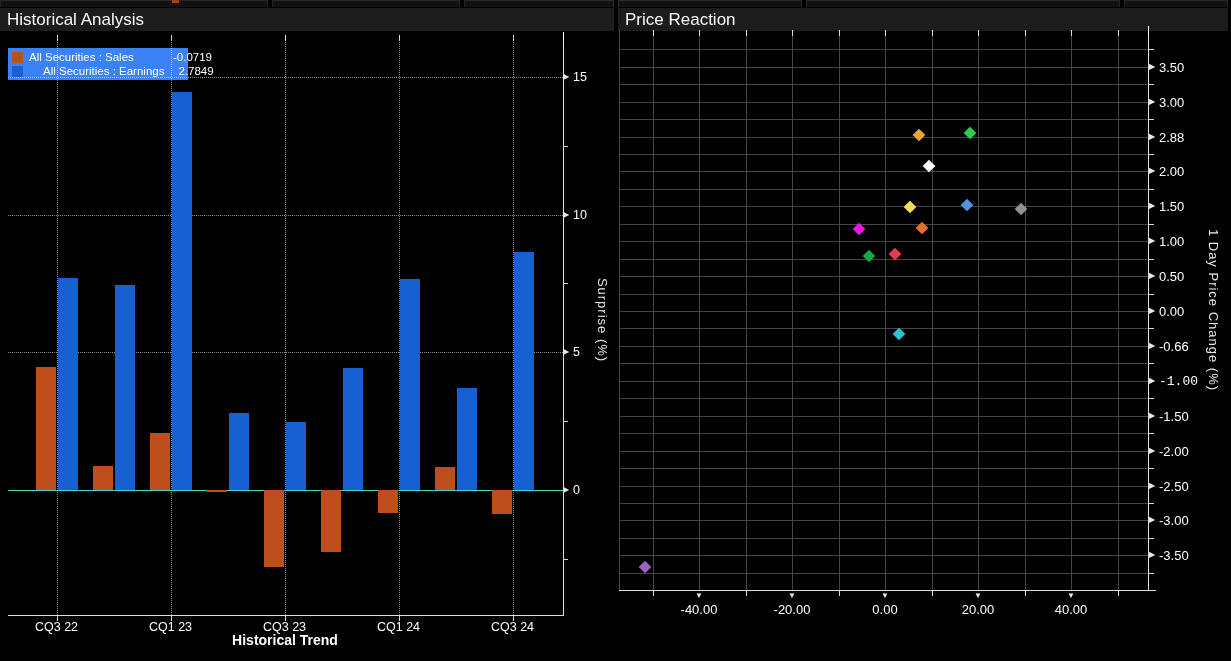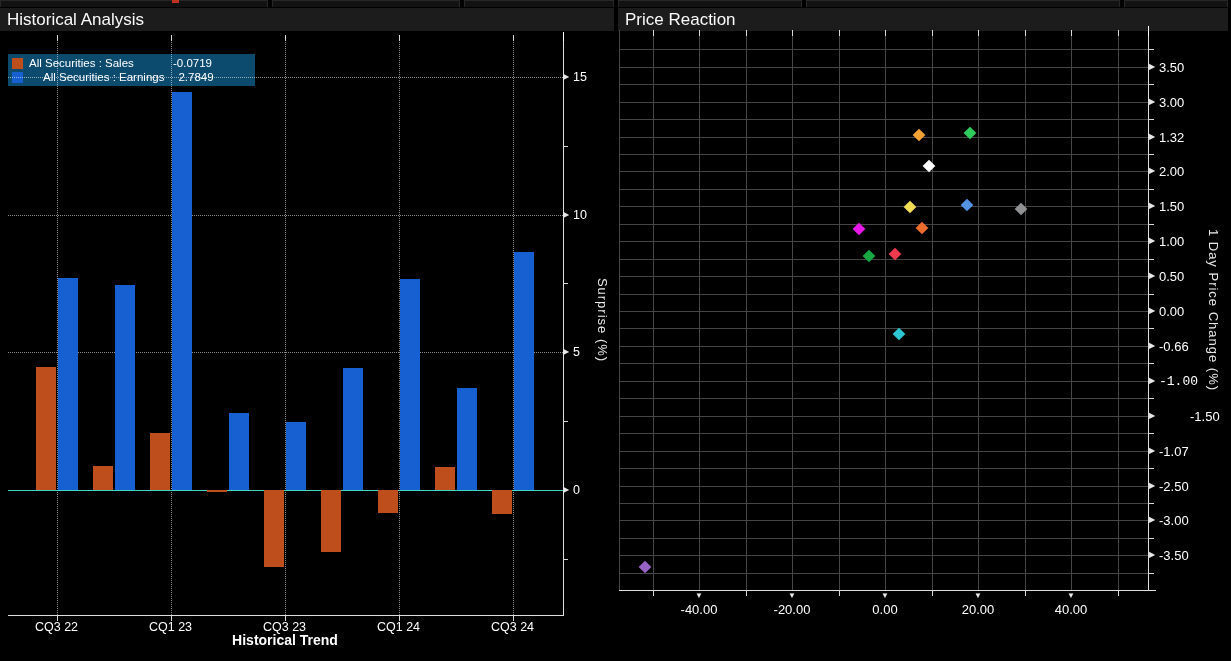--- a/index.html
+++ b/index.html
@@ -2,21 +2,21 @@
 <html><head>
 <meta charset="utf-8">
 <style>
   html,body{margin:0;padding:0;background:#000;}
   #canvas{position:relative;width:1231px;height:661px;background:#000;overflow:hidden;
           font-family:"Liberation Sans",sans-serif;color:#f0f0f0;}
   .abs{position:absolute;}
   .titlebar{position:absolute;height:23px;background:#1c1c1c;display:flex;align-items:center;}
   .titletext{font-size:17px;color:#fafafa;padding-left:7px;letter-spacing:0px;white-space:nowrap;}
   .chromeseg{position:absolute;top:0;height:7px;background:#121212;border:1px solid #272727;border-bottom:none;box-sizing:border-box;}
-  .legendbox{position:absolute;left:8px;top:54px;width:247px;height:32px;background:#0c4a6e;}
+  .legendbox{position:absolute;left:8px;top:48px;width:180px;height:32px;background:#3b82f6;}
   .legrow{position:absolute;left:0;width:210px;height:14px;display:flex;align-items:center;}
   .legswatch{width:11px;height:11px;margin-left:4px;flex:0 0 auto;}
   .leglabel{font-size:11.5px;color:#fff;margin-left:6px;white-space:pre;}
   .legvalue{font-size:11.5px;color:#fff;margin-left:auto;padding-right:6px;}
   .gridh{position:absolute;height:0;border-top:1px dotted rgba(255,255,255,0.55);}
   .gridv{position:absolute;width:0;border-left:1px dotted rgba(255,255,255,0.55);}
   .sgridh{position:absolute;height:1px;background:#454545;}
   .sgridv{position:absolute;width:1px;background:#454545;}
   .axisline{position:absolute;background:#dedede;}
   .tick{position:absolute;background:#d8d8d8;}
@@ -183,39 +183,39 @@
       <div class="tick" style="left: 563px; top: 32px; width: 1px; height: 9px; background: rgb(255, 255, 255);"></div>
     </div>
   <div class="abs" id="right-axes" style="left:0;top:0;width:1231px;height:661px;pointer-events:none;">
       <div class="axisline" style="left: 1148px; top: 30px; width: 1px; height: 560px;"></div>
       <div class="axisline" style="left: 619px; top: 590px; width: 537px; height: 1px;"></div>
       <div class="arrow" style="left: 1149px; top: 62.7px;">▶</div>
       <div class="ylab" style="left: 1159px; top: 66.7px; font-size: 13px;">3.50</div>
       <div class="arrow" style="left: 1149px; top: 97.6px;">▶</div>
       <div class="ylab" style="left: 1159px; top: 101.6px; font-size: 13px;">3.00</div>
       <div class="arrow" style="left: 1149px; top: 132.5px;">▶</div>
-      <div class="ylab" style="left: 1159px; top: 136.5px; font-size: 13px;">1.32</div>
+      <div class="ylab" style="left: 1159px; top: 136.5px; font-size: 13px;">2.88</div>
       <div class="arrow" style="left: 1149px; top: 167.4px;">▶</div>
       <div class="ylab" style="left: 1159px; top: 171.4px; font-size: 13px;">2.00</div>
       <div class="arrow" style="left: 1149px; top: 202.3px;">▶</div>
       <div class="ylab" style="left: 1159px; top: 206.3px; font-size: 13px;">1.50</div>
       <div class="arrow" style="left: 1149px; top: 237.2px;">▶</div>
       <div class="ylab" style="left: 1159px; top: 241.2px; font-size: 13px;">1.00</div>
       <div class="arrow" style="left: 1149px; top: 272.1px;">▶</div>
       <div class="ylab" style="left: 1159px; top: 276.1px; font-size: 13px;">0.50</div>
       <div class="arrow" style="left: 1149px; top: 307px;">▶</div>
       <div class="ylab" style="left: 1159px; top: 311px; font-size: 13px;">0.00</div>
       <div class="arrow" style="left: 1149px; top: 341.9px;">▶</div>
       <div class="ylab" style="left: 1159px; top: 345.9px; font-size: 13px;">-0.66</div>
       <div class="arrow" style="left: 1149px; top: 376.8px;">▶</div>
       <div class="ylab" style="left: 1159px; top: 380.8px; font-size: 13px; font-family: Liberation Mono, monospace;">-1.00</div>
       <div class="arrow" style="left: 1149px; top: 411.7px;">▶</div>
-      <div class="ylab" style="left: 1190px; top: 415.7px; font-size: 13px;">-1.50</div>
+      <div class="ylab" style="left: 1159px; top: 415.7px; font-size: 13px;">-1.50</div>
       <div class="arrow" style="left: 1149px; top: 446.6px;">▶</div>
-      <div class="ylab" style="left: 1159px; top: 450.6px; font-size: 13px;">-1.07</div>
+      <div class="ylab" style="left: 1159px; top: 450.6px; font-size: 13px;">-2.00</div>
       <div class="arrow" style="left: 1149px; top: 481.5px;">▶</div>
       <div class="ylab" style="left: 1159px; top: 485.5px; font-size: 13px;">-2.50</div>
       <div class="arrow" style="left: 1149px; top: 516.4px;">▶</div>
       <div class="ylab" style="left: 1159px; top: 520.4px; font-size: 13px;">-3.00</div>
       <div class="arrow" style="left: 1149px; top: 551.3px;">▶</div>
       <div class="ylab" style="left: 1159px; top: 555.3px; font-size: 13px;">-3.50</div>
       <div class="tick" style="left: 1148px; top: 49.3px; width: 6px; height: 1px;"></div>
       <div class="tick" style="left: 1148px; top: 84.2px; width: 6px; height: 1px;"></div>
       <div class="tick" style="left: 1148px; top: 119.1px; width: 6px; height: 1px;"></div>
       <div class="tick" style="left: 1148px; top: 154px; width: 6px; height: 1px;"></div>

